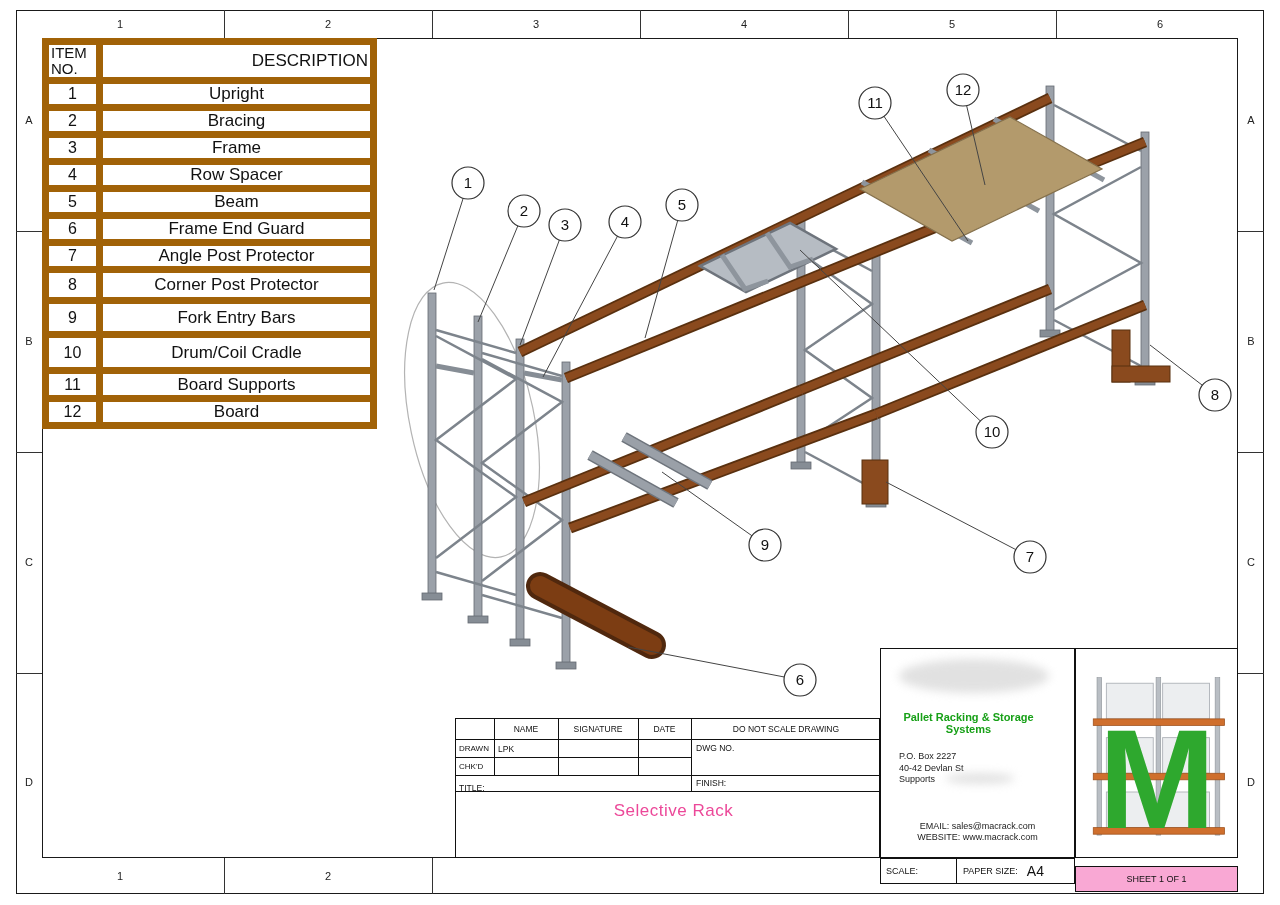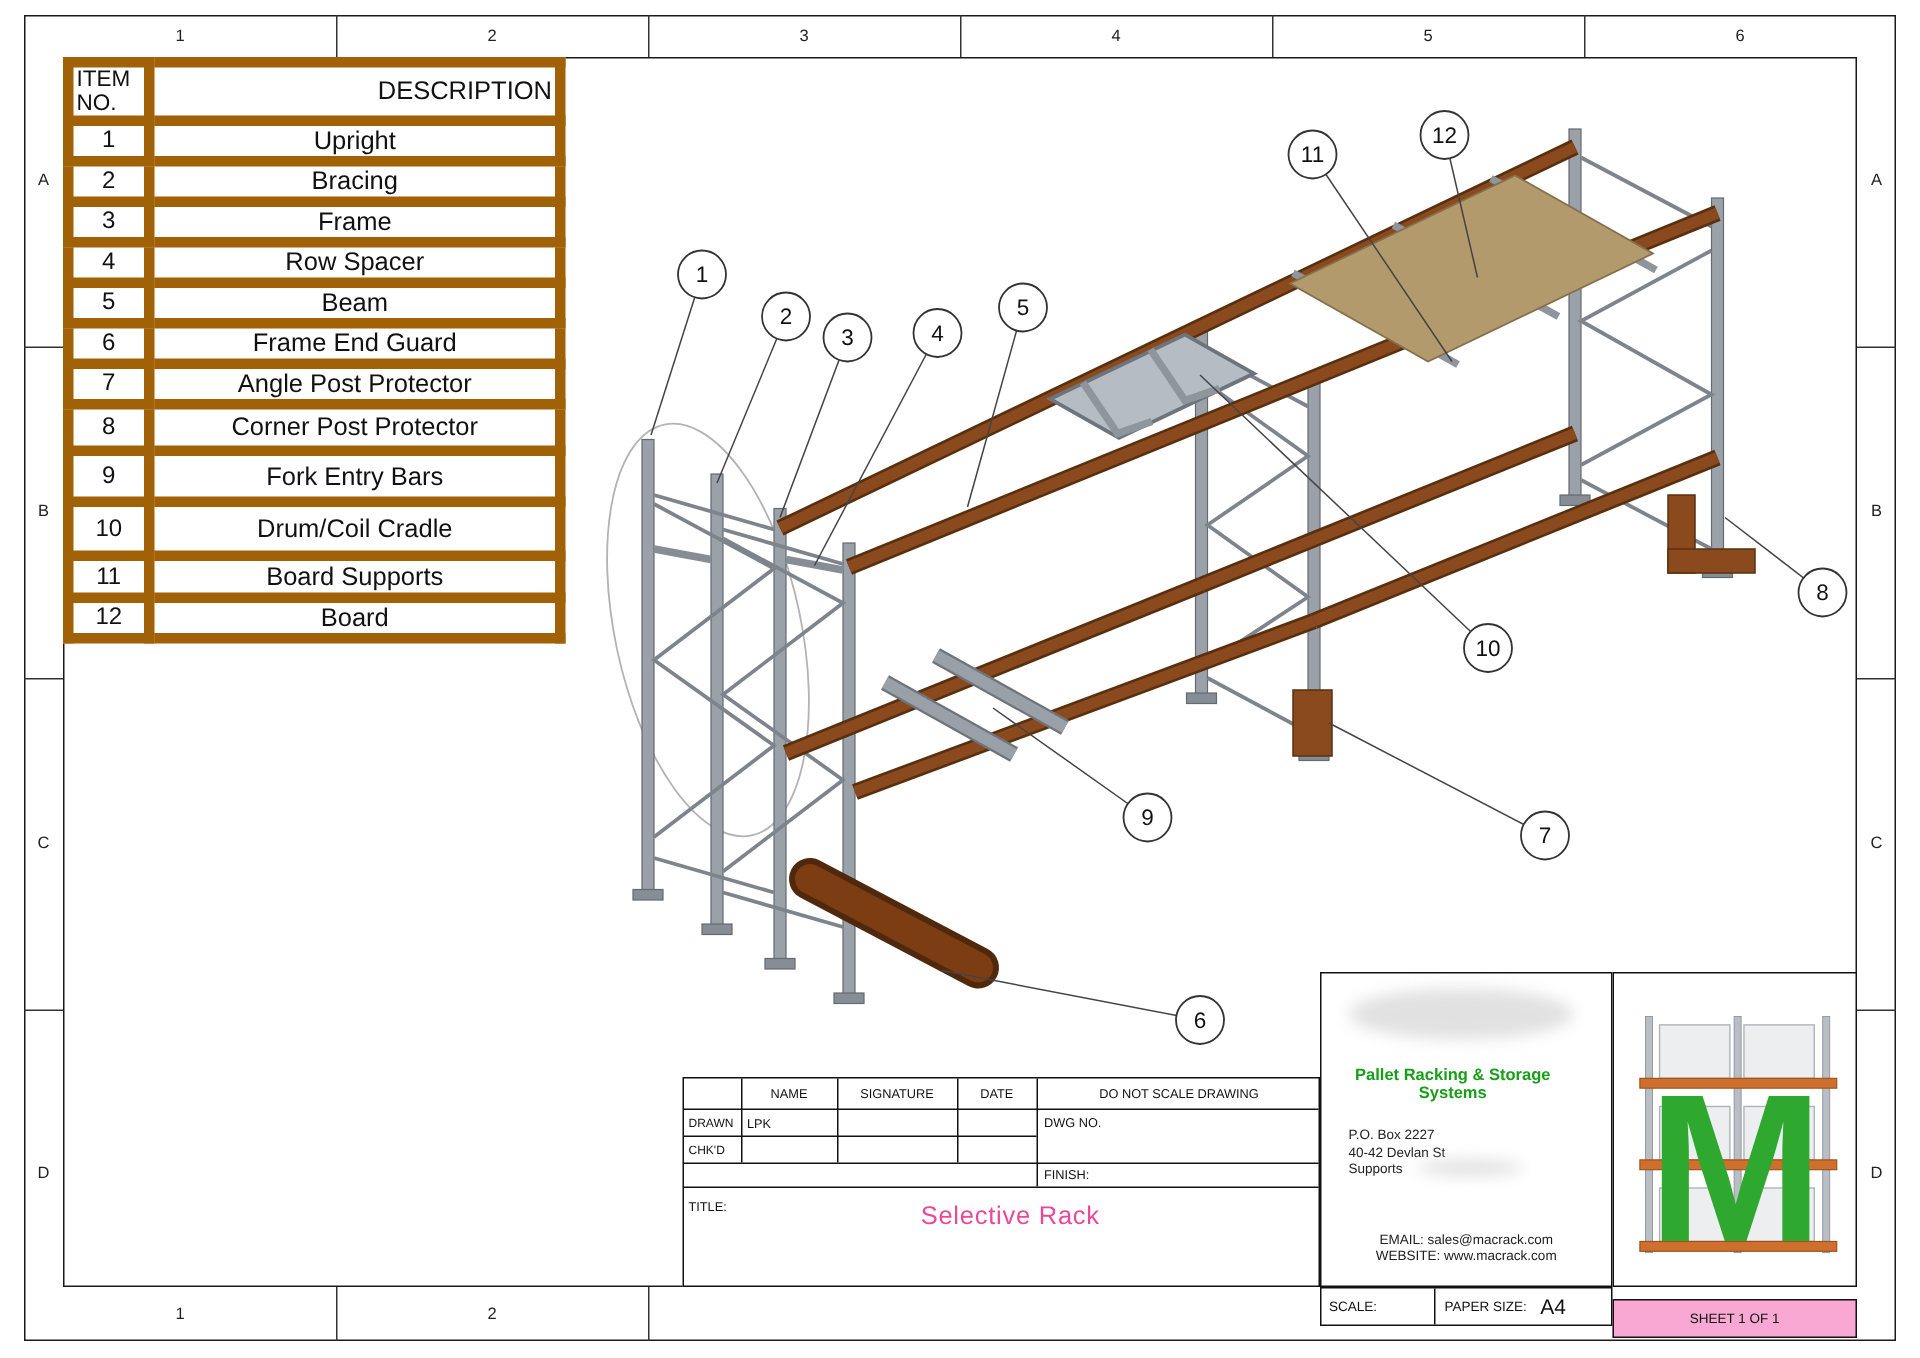--- a/index.html
+++ b/index.html
@@ -338,21 +338,21 @@
     <div class="tb-cell" style="left:38px;top:0;width:64px;height:20px;">NAME</div>
     <div class="tb-cell" style="left:102px;top:0;width:80px;height:20px;">SIGNATURE</div>
     <div class="tb-cell" style="left:182px;top:0;width:53px;height:20px;">DATE</div>
     <div class="tb-cell" style="left:235px;top:0;width:190px;height:20px;">DO NOT SCALE DRAWING</div>
 
     <div class="tb-label" style="left:3px;top:25px;font-size:8px;">DRAWN</div>
     <div class="tb-label" style="left:42px;top:25px;">LPK</div>
     <div class="tb-label" style="left:3px;top:43px;font-size:8px;">CHK'D</div>
     <div class="tb-label" style="left:240px;top:24px;">DWG NO.</div>
     <div class="tb-label" style="left:240px;top:59px;">FINISH:</div>
-    <div class="tb-label" style="left:3px;top:80px;">TITLE:</div>
+    <div class="tb-label" style="left:3px;top:64px;">TITLE:</div>
 
     <div class="tb-title">
       <div>Selective Rack</div>
     </div>
   </div>
 
   <div class="company-box">
     <div class="smudge" style="left:18px;top:10px;width:150px;height:34px;"></div>
     <div class="company-name">Pallet Racking &amp; Storage Systems</div>
     <div class="company-address">

